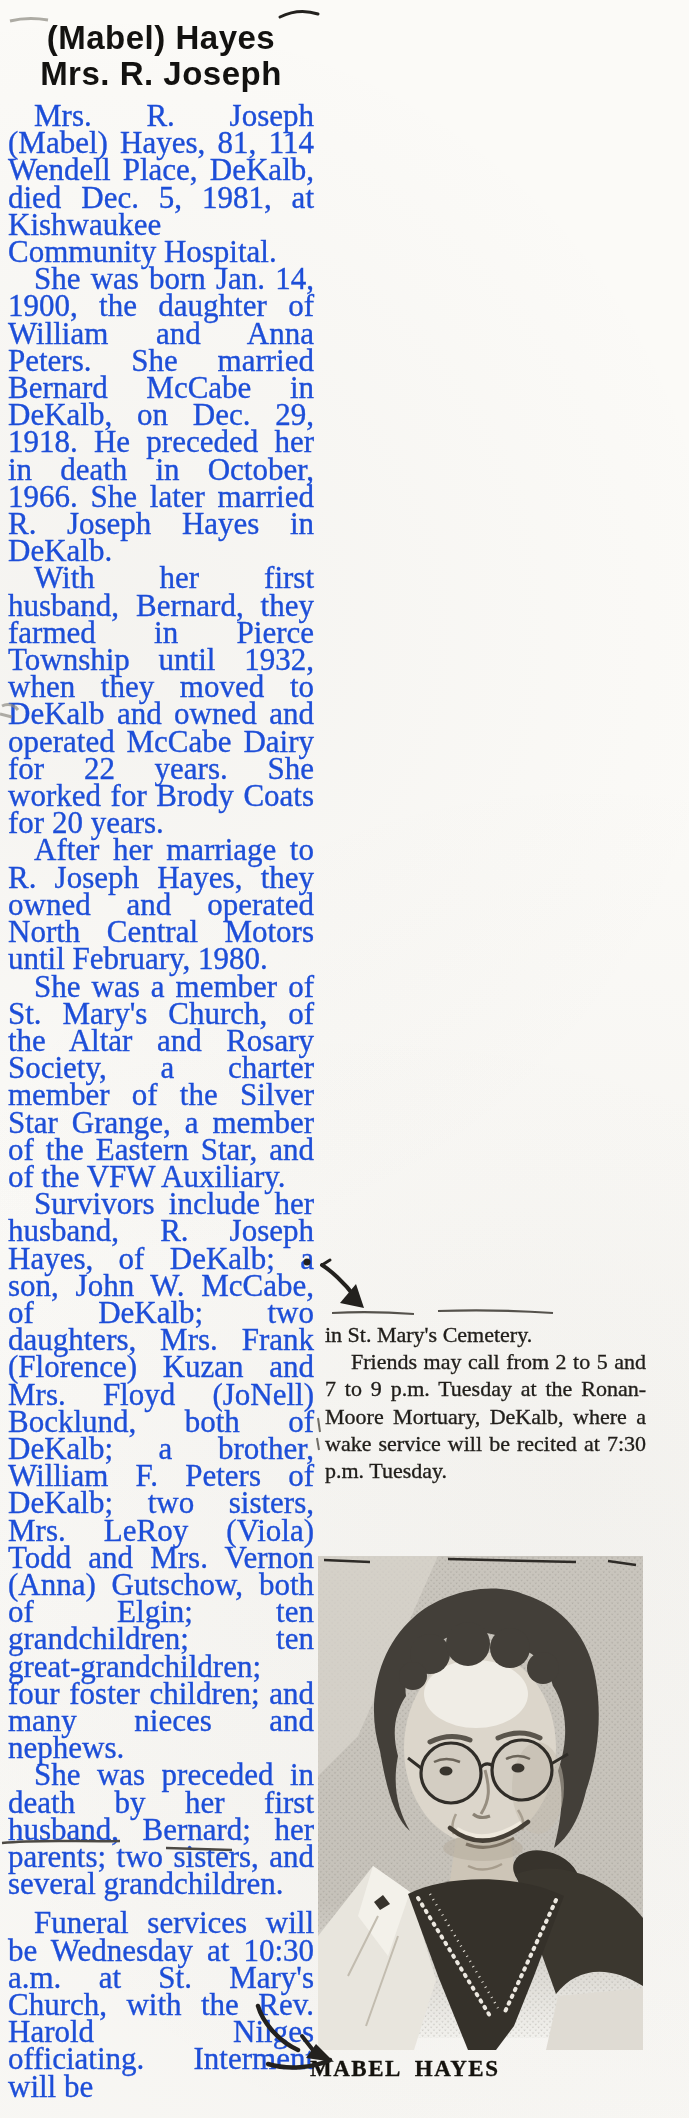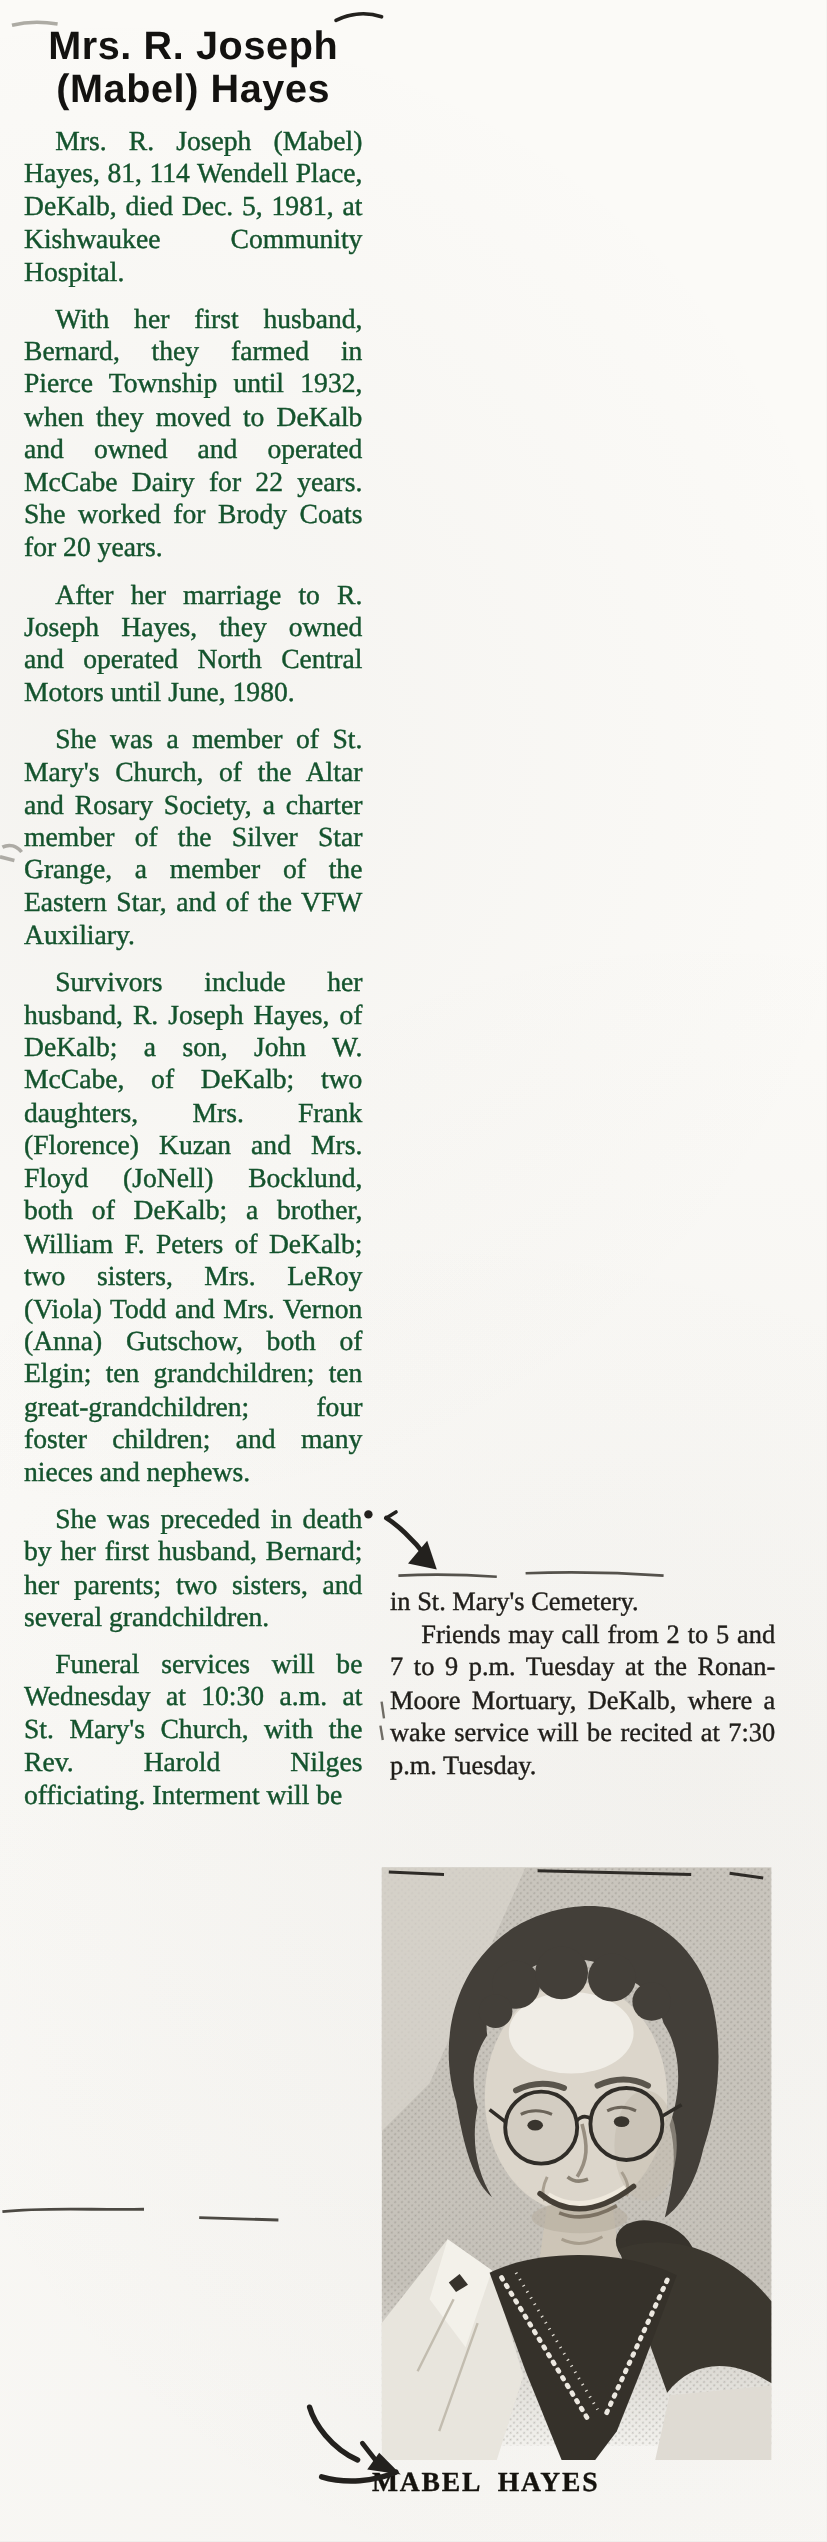--- a/index.html
+++ b/index.html
@@ -19,22 +19,22 @@
       radial-gradient(circle at 85% 70%, rgba(120,115,105,.05), transparent 45%),
       radial-gradient(circle at 50% 95%, rgba(120,115,105,.04), transparent 50%);
   }
   .col-left{position:absolute;left:8px;top:20px;width:306px;}
   .headline{
     margin:0 0 10px 0;text-align:center;
     font-family:"Liberation Sans", sans-serif;font-weight:bold;
     font-size:33px;line-height:36px;color:#131210;letter-spacing:.5px;
   }
   .bodytext p{
-    margin:12px;font-size:23px;line-height:27.2px;
-    text-align:justify;text-indent:26px;color:#14532d;
+    margin:0;font-size:31px;line-height:27.2px;
+    text-align:justify;text-indent:26px;color:#1d4ed8;
     -webkit-text-stroke:.35px;
   }
   .gap-before{margin-top:12px !important;font-family:Liberation Serif, serif;}
   .col-right{position:absolute;left:325px;top:1321px;width:321px;}
   .col-right p{margin:0;font-size:22px;line-height:27.2px;text-align:justify;
     text-indent:26px;color:#201e1a;-webkit-text-stroke:.35px;}
   .col-right p.noindent{text-indent:0;}
   .photo{position:absolute;left:318px;top:1556px;width:325px;height:494px;}
   .photo svg{display:block;width:100%;height:100%;}
   .caption{
@@ -44,27 +44,28 @@
   }
   .marks{position:absolute;inset:0;pointer-events:none;}
 </style>
 </head>
 <body>
 
 <div class="page">
 
   <div class="col-left">
     <h1 class="headline">
+      <span style="display:block">(Mabel) Hayes</span>
       <span style="display:block">Mrs. R. Joseph</span>
-      <span style="display:block">(Mabel) Hayes</span>
     </h1>
     <div class="bodytext">
       <p>Mrs. R. Joseph (Mabel) Hayes, 81, 114 Wendell Place, DeKalb, died Dec. 5, 1981, at Kishwaukee Community Hospital.</p>
+      <p>She was born Jan. 14, 1900, the daughter of William and Anna Peters. She married Bernard McCabe in DeKalb, on Dec. 29, 1918. He preceded her in death in October, 1966. She later married R. Joseph Hayes in DeKalb.</p>
       <p>With her first husband, Bernard, they farmed in Pierce Township until 1932, when they moved to DeKalb and owned and operated McCabe Dairy for 22 years. She worked for Brody Coats for 20 years.</p>
-      <p>After her marriage to R. Joseph Hayes, they owned and operated North Central Motors until June, 1980.</p>
+      <p>After her marriage to R. Joseph Hayes, they owned and operated North Central Motors until February, 1980.</p>
       <p>She was a member of St. Mary's Church, of the Altar and Rosary Society, a charter member of the Silver Star Grange, a member of the Eastern Star, and of the VFW Auxiliary.</p>
       <p>Survivors include her husband, R. Joseph Hayes, of DeKalb; a son, John W. McCabe, of DeKalb; two daughters, Mrs. Frank (Florence) Kuzan and Mrs. Floyd (JoNell) Bocklund, both of DeKalb; a brother, William F. Peters of DeKalb; two sisters, Mrs. LeRoy (Viola) Todd and Mrs. Vernon (Anna) Gutschow, both of Elgin; ten grandchildren; ten great-grandchildren; four foster children; and many nieces and nephews.</p>
       <p>She was preceded in death by her first husband, Bernard; her parents; two sisters, and several grandchildren.</p>
       <p class="gap-before">Funeral services will be Wednesday at 10:30 a.m. at St. Mary's Church, with the Rev. Harold Nilges officiating. Interment will be</p>
     </div>
   </div>
 
   <div class="col-right">
     <p class="noindent">in St. Mary's Cemetery.</p>
     <p>Friends may call from 2 to 5 and 7 to 9 p.m. Tuesday at the Ronan-Moore Mortuary, DeKalb, where a wake service will be recited at 7:30 p.m. Tuesday.</p>

